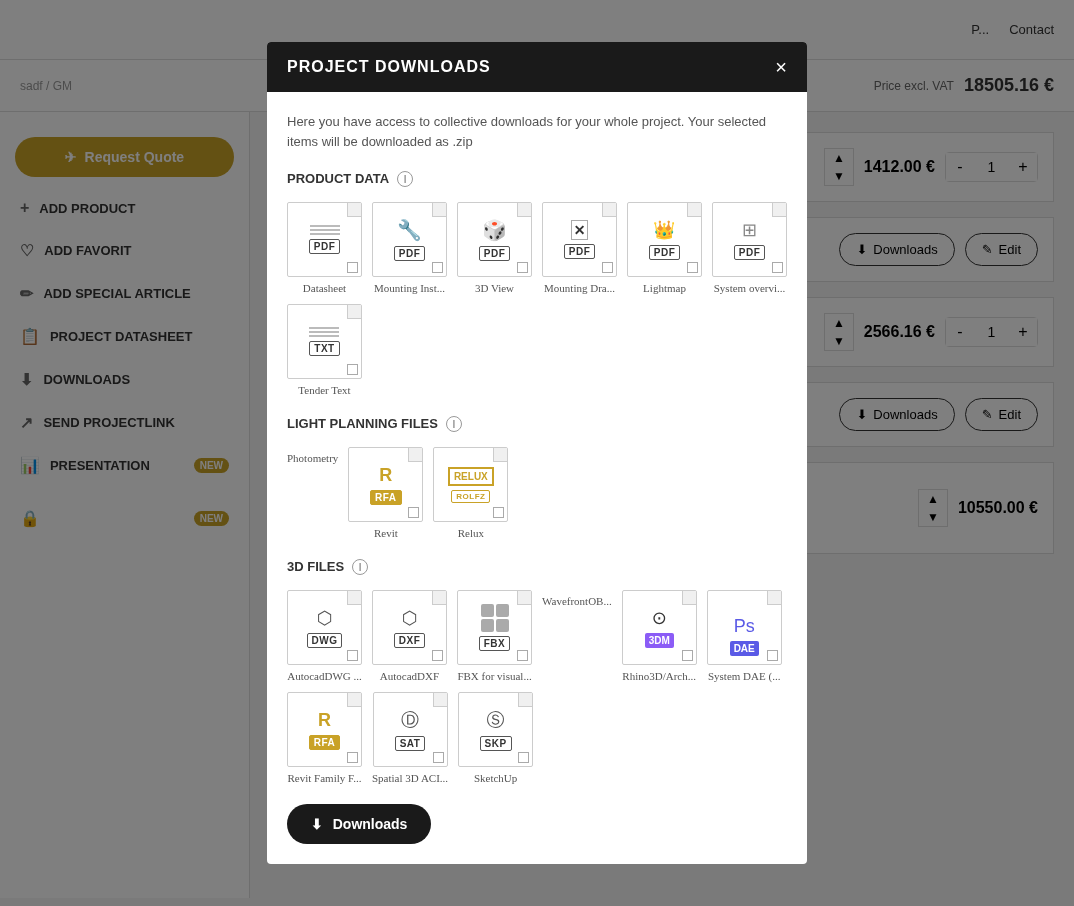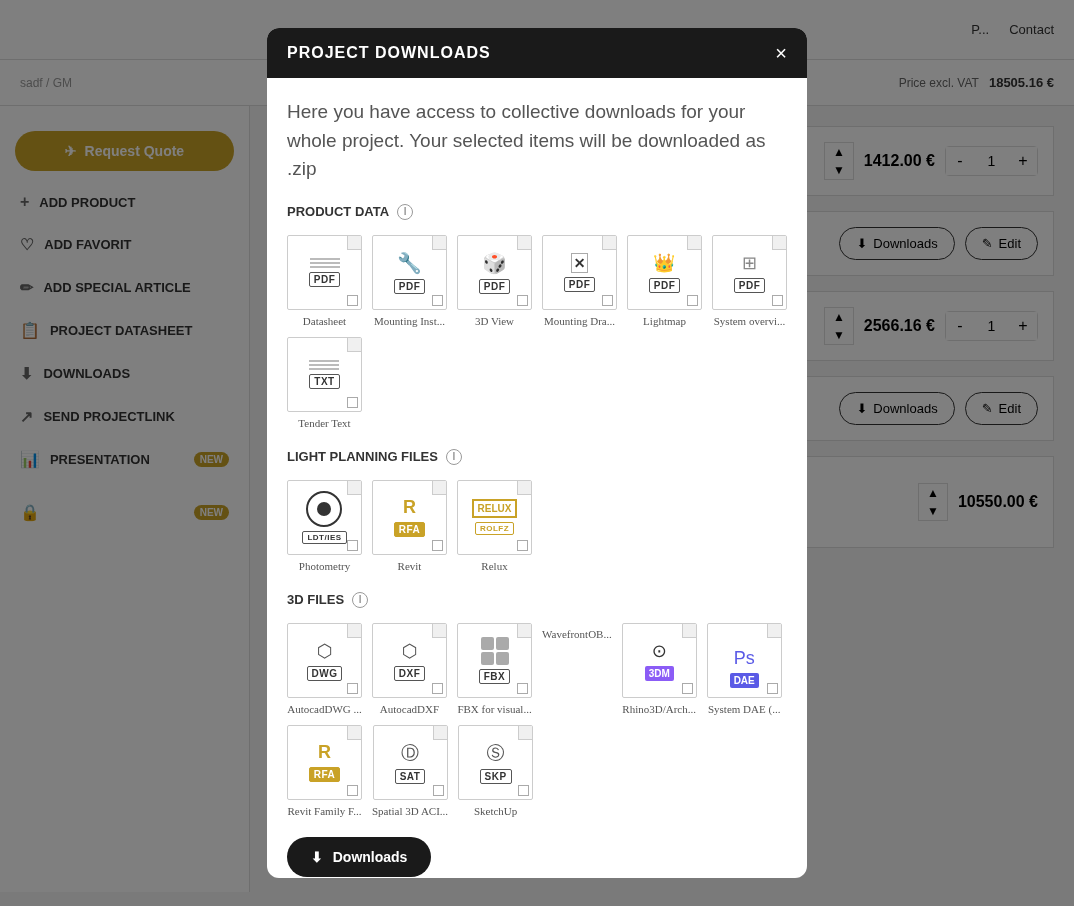--- a/index.html
+++ b/index.html
@@ -11,21 +11,21 @@
     
     .top-nav { background: #fff; height: 60px; border-bottom: 1px solid #ddd; display: flex; align-items: center; padding: 0 20px; justify-content: flex-end; }
     .top-nav-link { color: #333; text-decoration: none; font-size: 13px; margin-left: 20px; }
 
     
     .header-bar { background: #fff; padding: 15px 20px; border-bottom: 1px solid #ddd; display: flex; align-items: center; justify-content: space-between; }
     .project-title { font-size: 24px; font-weight: bold; color: #333; }
     .project-subtitle { font-size: 12px; color: #999; }
     .price-bar { display: flex; align-items: center; gap: 10px; }
     .price-label { font-size: 12px; color: #666; margin-left: 28px; }
-    .price-value { font-size: 13px; font-weight: bold; color: #333; }
+    .price-value { font-size: 18px; font-weight: bold; color: #333; }
 
     
     .content-area { display: flex; height: calc(906px - 120px); }
 
     
     .sidebar { width: 250px; background: #fff; border-right: 1px solid #ddd; padding: 15px 0; flex-shrink: 0; }
     .sidebar-item { display: flex; align-items: center; gap: 10px; padding: 12px 20px; cursor: pointer; color: #333; font-size: 13px; font-weight: 600; text-transform: uppercase; }
     .sidebar-item .icon { font-size: 16px; color: #666; }
     .request-quote-btn { background: #c9a227; color: #fff; border: none; padding: 12px 20px; border-radius: 25px; cursor: pointer; font-size: 14px; font-weight: bold; margin: 10px 15px; width: calc(100% - 30px); display: flex; align-items: center; justify-content: center; gap: 8px; }
     .sidebar-badge { background: #c9a227; color: #fff; font-size: 10px; padding: 2px 6px; border-radius: 10px; margin-left: auto; }
@@ -40,26 +40,26 @@
     .qty-control { display: flex; align-items: center; gap: 0; border: 1px solid #ddd; border-radius: 4px; }
     .qty-btn { background: #fff; border: none; width: 28px; height: 28px; cursor: pointer; font-size: 16px; }
     .qty-value { width: 35px; text-align: center; font-size: 14px; }
     .stepper { display: flex; flex-direction: column; border: 1px solid #ddd; }
     .stepper-btn { background: #fff; border: none; padding: 2px 8px; cursor: pointer; font-size: 12px; }
 
     
     .overlay { position: absolute; top: 0; left: 0; width: 100%; height: 100%; background: rgba(0,0,0,0.5); z-index: 100; display: flex; align-items: center; justify-content: center; }
 
     
-    .modal { background: #fff; width: 540px; max-height: 860px; border-radius: 12px; overflow: hidden; position: relative; }
+    .modal { background: #fff; width: 540px; max-height: 860px; border-radius: 4px; overflow: hidden; position: relative; }
     .modal-header { background: #1a1a1a; color: #fff; padding: 15px 20px; display: flex; align-items: center; justify-content: space-between; }
     .modal-title { font-size: 16px; font-weight: bold; letter-spacing: 1px; text-transform: uppercase; }
     .modal-close { color: #fff; background: none; border: none; font-size: 20px; cursor: pointer; line-height: 1; }
     .modal-body { padding: 20px; overflow-y: auto; max-height: calc(860px - 60px); }
-    .modal-desc { font-size: 19px; color: #555; margin-bottom: 20px; line-height: 1.5; }
+    .modal-desc { font-size: 13px; color: #555; margin-bottom: 20px; line-height: 1.5; }
 
     
     .section-title { font-size: 13px; font-weight: bold; text-transform: uppercase; color: #333; margin-bottom: 15px; display: flex; align-items: flex-start; gap: 8px; }
     .info-icon { width: 16px; height: 16px; border-radius: 50%; border: 1px solid #999; display: inline-flex; align-items: center; justify-content: center; font-size: 10px; color: #999; cursor: pointer; }
 
     
     .file-grid { display: flex; flex-wrap: wrap; gap: 10px; margin-bottom: 20px; }
     .file-item { display: flex; flex-direction: column; align-items: center; cursor: pointer; }
     .file-label { font-size: 11px; color: #555; text-align: center; margin-top: 5px; max-width: 80px; font-family: Liberation Serif, serif; }
 
@@ -341,30 +341,20 @@
           </div>
         </div>
 
         <div class="section-title">
           <span>LIGHT PLANNING FILES</span>
           <span class="info-icon">i</span>
         </div>
         <div class="file-grid">
 
           <div class="file-item">
-            <div class="fi">
-              <div class="fi-corner"></div>
-              <div class="fi-content">
-                <div class="photometry-icon">
-                  <div class="photometry-inner"></div>
-                </div>
-                <span class="fi-badge" style="font-size:8px;">LDT/IES</span>
-              </div>
-              <div class="check-box"></div>
-            </div>
             <span class="file-label">Photometry</span>
           </div>
 
           <div class="file-item">
             <div class="fi" style="background: #fff;">
               <div class="fi-corner"></div>
               <div class="fi-content">
                 <span class="revit-icon">R</span>
                 <span class="fi-badge gold">RFA</span>
               </div>

